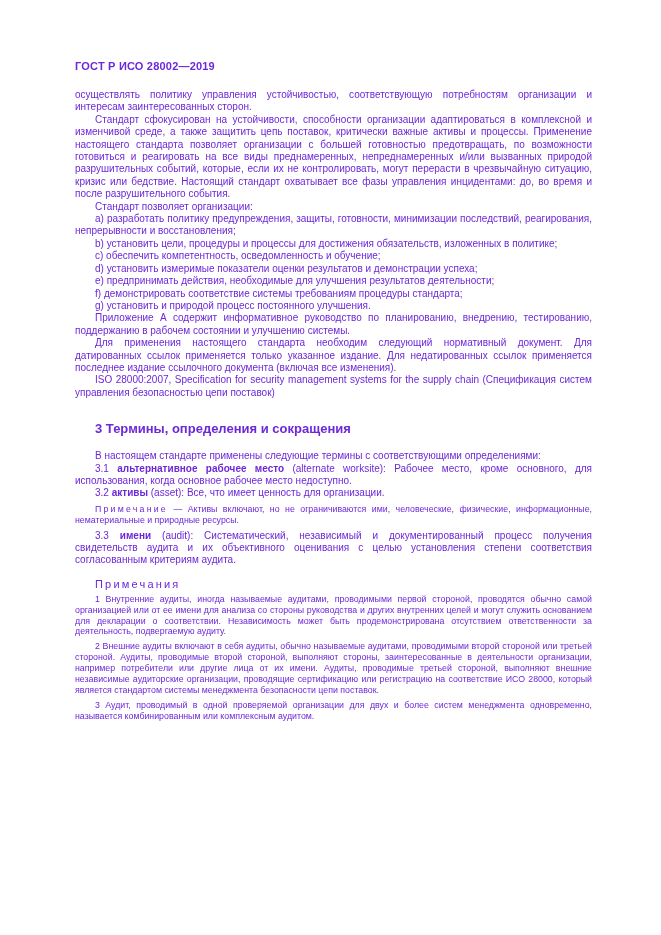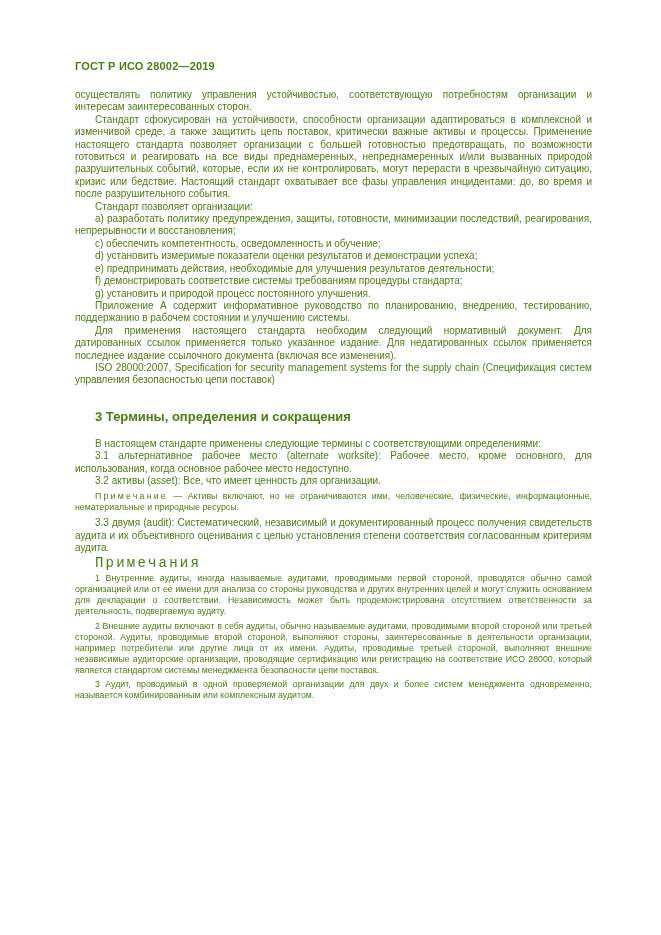--- a/index.html
+++ b/index.html
@@ -6,21 +6,21 @@
     margin: 0;
     padding: 0;
     background: #ffffff;
   }
   .page {
     position: relative;
     width: 661px;
     height: 731px;
     background: #ffffff;
     font-family: "Liberation Sans", sans-serif;
-    color: #4d7c0f;
+    color: #6d28d9;
     overflow: hidden;
   }
   .content {
     position: absolute;
     left: 75px;
     top: 60px;
     width: 517px;
   }
   .doc-header {
     font-size: 11px;
@@ -39,36 +39,35 @@
   .no-indent {
     text-indent: 0;
   }
   .section-heading {
     font-size: 13px;
     font-weight: bold;
     margin: 22px 0 14px 0;
     text-indent: 20px;
   }
   .term-name {
-    font-weight: normal;
+    font-weight: bold;
   }
   .note {
     font-size: 8.8px;
     line-height: 10.9px;
     text-align: justify;
     text-indent: 20px;
     margin: 4px 0 4px 0;
     hyphens: auto;
   }
   .notes-label {
-    font-size: 14px;
+    font-size: 11px;
     line-height: 10.9px;
     text-indent: 20px;
-    margin: 4px 0 1px 0;
-    font-family: Liberation Mono, monospace;
+    margin: 12px 0 1px 0;
   }
   .spaced {
     letter-spacing: 2.2px;
   }
   .note-block {
     margin: 3px 0;
   }
   .page-number {
     position: absolute;
     left: 77px;
@@ -82,20 +81,21 @@
 <div class="page">
   <div class="content">
 
     <div class="doc-header">ГОСТ Р ИСО 28002—2019</div>
 
     <p class="body-p no-indent">осуществлять политику управления устойчивостью, соответствующую потребностям организации и интересам заинтересованных сторон.</p>
     <p class="body-p">Стандарт сфокусирован на устойчивости, способности организации адаптироваться в комплексной и изменчивой среде, а также защитить цепь поставок, критически важные активы и процессы. Применение настоящего стандарта позволяет организации с большей готовностью предотвращать, по возможности готовиться и реагировать на все виды преднамеренных, непреднамеренных и/или вызванных природой разрушительных событий, которые, если их не контролировать, могут перерасти в чрезвычайную ситуацию, кризис или бедствие. Настоящий стандарт охватывает все фазы управления инцидентами: до, во время и после разрушительного события.</p>
     <p class="body-p">Стандарт позволяет организации:</p>
 
     <p class="body-p">a) разработать политику предупреждения, защиты, готовности, минимизации последствий, реагирования, непрерывности и восстановления;</p>
+    <p class="body-p">b) установить цели, процедуры и процессы для достижения обязательств, изложенных в политике;</p>
     <p class="body-p">c) обеспечить компетентность, осведомленность и обучение;</p>
     <p class="body-p">d) установить измеримые показатели оценки результатов и демонстрации успеха;</p>
     <p class="body-p">e) предпринимать действия, необходимые для улучшения результатов деятельности;</p>
     <p class="body-p">f) демонстрировать соответствие системы требованиям процедуры стандарта;</p>
     <p class="body-p">g) установить и природой процесс постоянного улучшения.</p>
 
     <p class="body-p">Приложение А содержит информативное руководство по планированию, внедрению, тестированию, поддержанию в рабочем состоянии и улучшению системы.</p>
 
 
     <p class="body-p">Для применения настоящего стандарта необходим следующий нормативный документ. Для датированных ссылок применяется только указанное издание. Для недатированных ссылок применяется последнее издание ссылочного документа (включая все изменения).</p>
@@ -104,21 +104,21 @@
     <h2 class="section-heading">3 Термины, определения и сокращения</h2>
 
     <p class="body-p">В настоящем стандарте применены следующие термины с соответствующими определениями:</p>
 
     <p class="body-p"><span>3.1 </span><span class="term-name">альтернативное рабочее место</span><span> (alternate worksite): Рабочее место, кроме основного, для использования, когда основное рабочее место недоступно.</span></p>
 
     <p class="body-p"><span>3.2 </span><span class="term-name">активы</span><span> (asset): Все, что имеет ценность для организации.</span></p>
 
     <p class="note"><span class="spaced">Примечание</span><span> — Активы включают, но не ограничиваются ими, человеческие, физические, информационные, нематериальные и природные ресурсы.</span></p>
 
-    <p class="body-p"><span>3.3 </span><span class="term-name">двумя</span><span> (audit): Систематический, независимый и документированный процесс получения свидетельств аудита и их объективного оценивания с целью установления степени соответствия согласованным критериям аудита.</span></p>
+    <p class="body-p"><span>3.3 </span><span class="term-name">имени</span><span> (audit): Систематический, независимый и документированный процесс получения свидетельств аудита и их объективного оценивания с целью установления степени соответствия согласованным критериям аудита.</span></p>
 
     <p class="notes-label"><span class="spaced">Примечания</span></p>
 
     <div class="note-block">
       <p class="note">1 Внутренние аудиты, иногда называемые аудитами, проводимыми первой стороной, проводятся обычно самой организацией или от ее имени для анализа со стороны руководства и других внутренних целей и могут служить основанием для декларации о соответствии. Независимость может быть продемонстрирована отсутствием ответственности за деятельность, подвергаемую аудиту.</p>
       <p class="note">2 Внешние аудиты включают в себя аудиты, обычно называемые аудитами, проводимыми второй стороной или третьей стороной. Аудиты, проводимые второй стороной, выполняют стороны, заинтересованные в деятельности организации, например потребители или другие лица от их имени. Аудиты, проводимые третьей стороной, выполняют внешние независимые аудиторские организации, проводящие сертификацию или регистрацию на соответствие ИСО 28000, который является стандартом системы менеджмента безопасности цепи поставок.</p>
       <p class="note">3 Аудит, проводимый в одной проверяемой организации для двух и более систем менеджмента одновременно, называется комбинированным или комплексным аудитом.</p>
     </div>
 
   </div>

